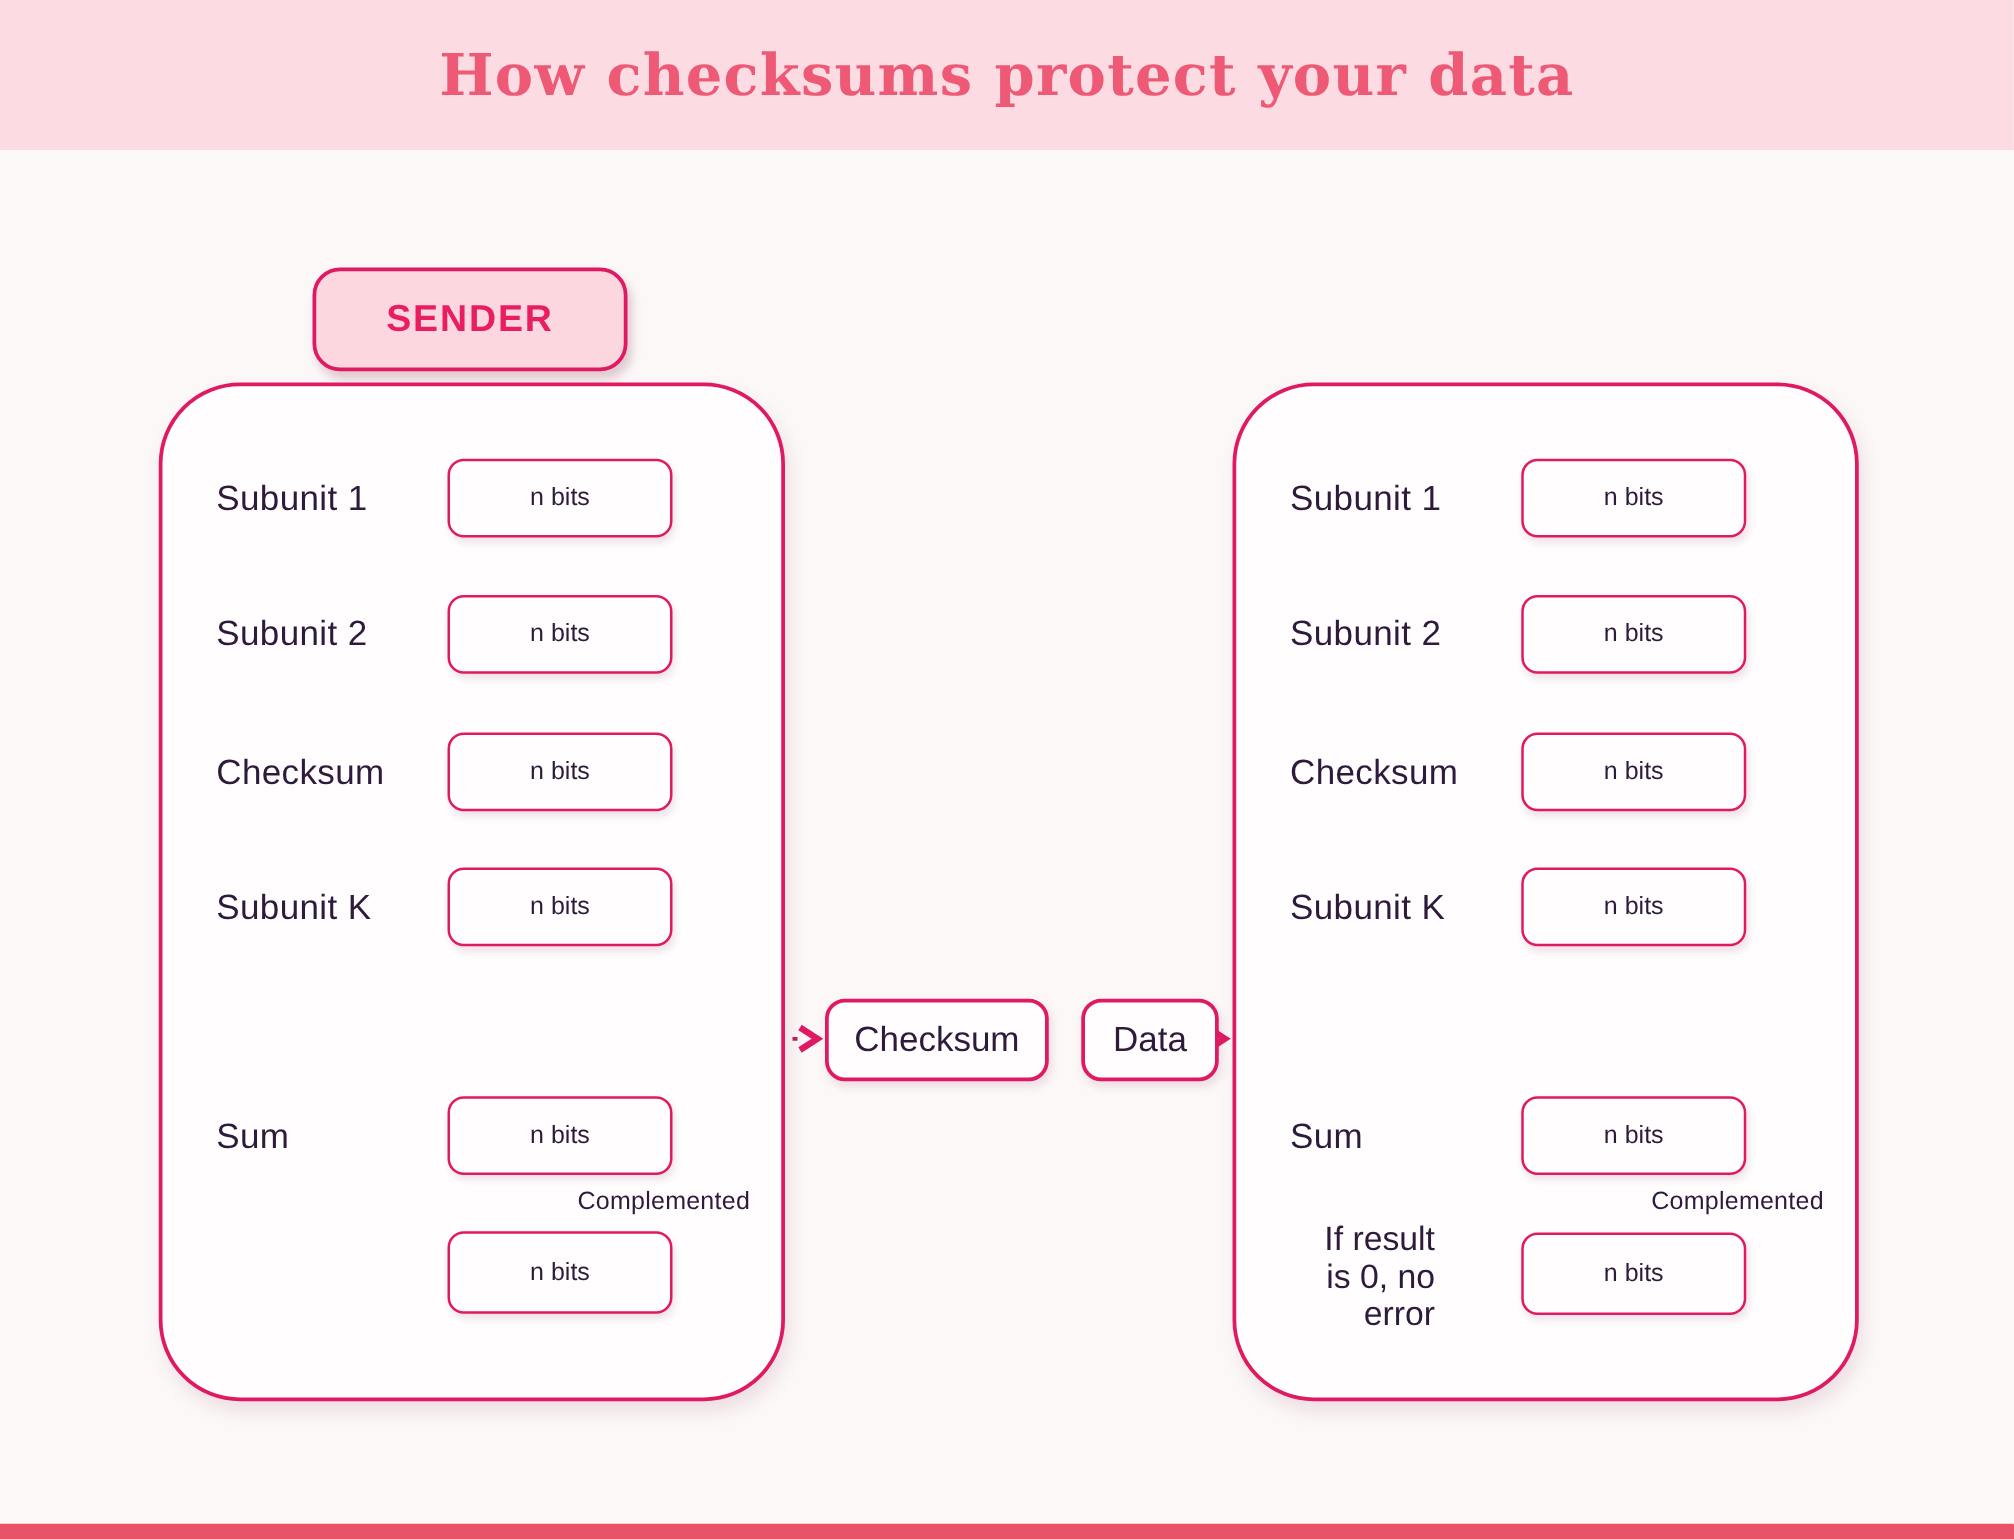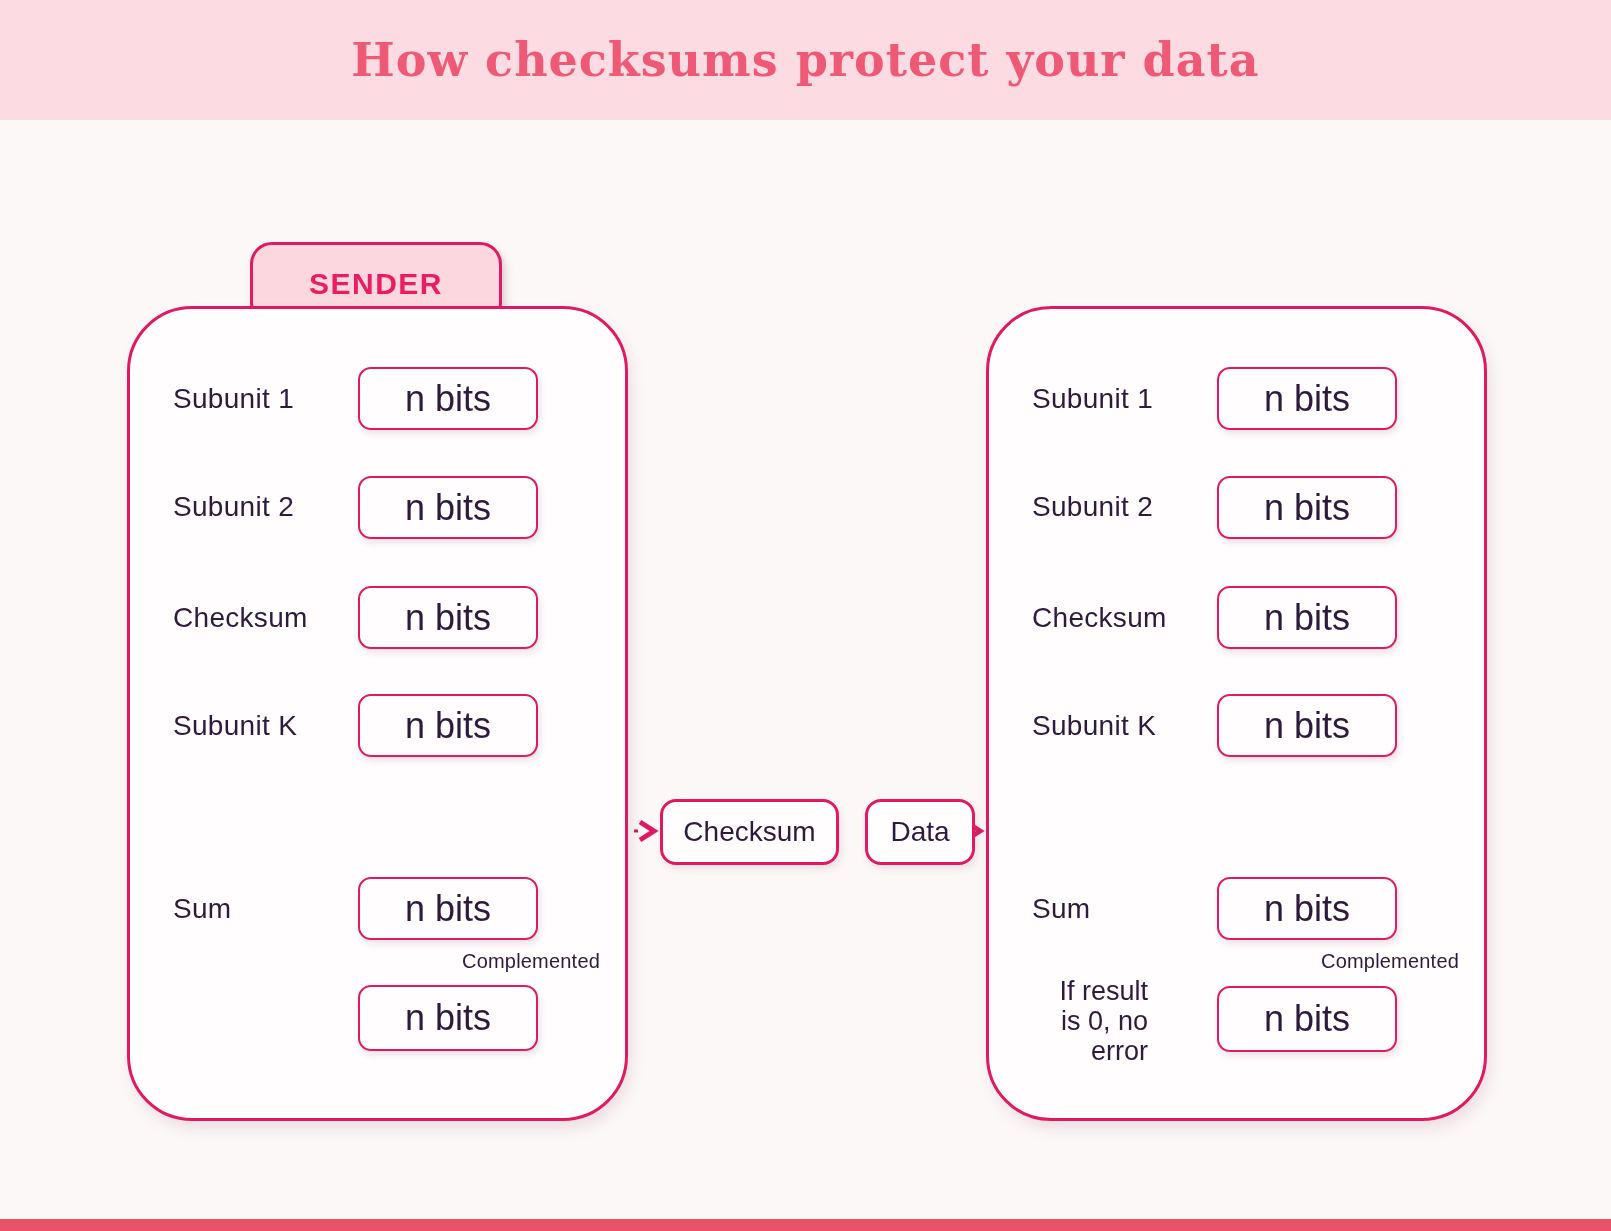--- a/index.html
+++ b/index.html
@@ -46,21 +46,21 @@
   .badge{
     position:absolute;height:83px;
     background:var(--badge-bg);
     border:3px solid var(--accent);
     border-radius:22px;
     display:flex;align-items:center;justify-content:center;
     font-size:30px;font-weight:bold;letter-spacing:1.5px;
     color:var(--badge-text);
     box-shadow:3px 6px 8px rgba(150,80,105,.28);
   }
-  .badge.sender{left:250px;top:214px;width:252px;margin-top:28px;}
+  .badge.sender{left:250px;top:214px;width:252px;}
   .badge.receiver{left:1122px;top:214px;width:253px;}
 
   
   .panel{
     position:absolute;top:306px;width:501px;height:815px;
     background:var(--box-fill);
     border:3px solid var(--accent);
     border-radius:65px;
     box-shadow:4px 8px 14px rgba(150,80,105,.14);
   }
@@ -75,21 +75,21 @@
     text-align:right;
   }
 
   
   .nbox{
     position:absolute;width:180px;height:63px;
     background:var(--box-fill);
     border:2.5px solid var(--accent);
     border-radius:13px;
     display:flex;align-items:center;justify-content:center;
-    font-size:36px;color:var(--dark-text);
+    font-size:20px;color:var(--dark-text);
     box-shadow:2px 4px 6px rgba(150,80,105,.15);
   }
 
   
   .packet{
     position:absolute;top:799px;height:66px;
     background:var(--box-fill);
     border:3px solid var(--accent);
     border-radius:16px;
     display:flex;align-items:center;justify-content:center;

